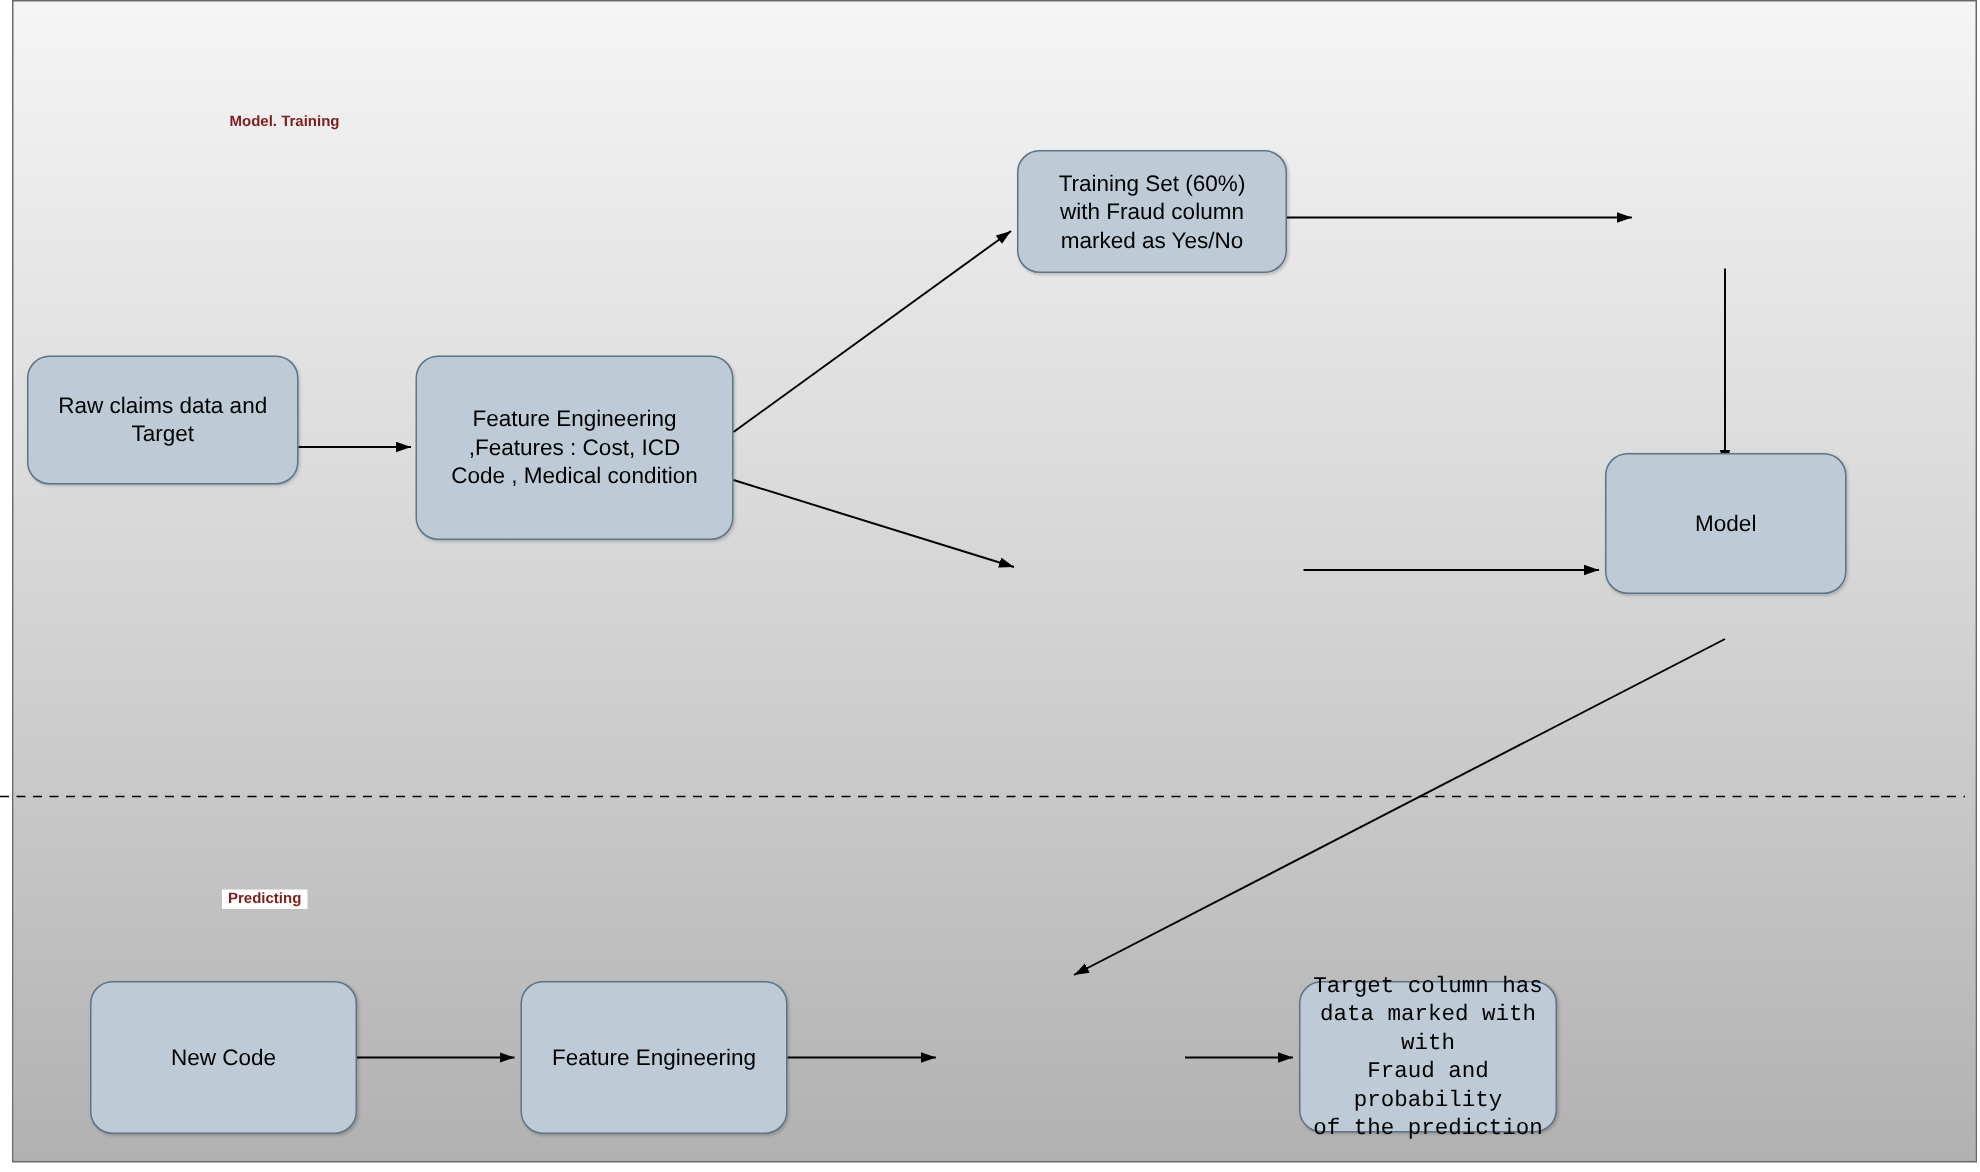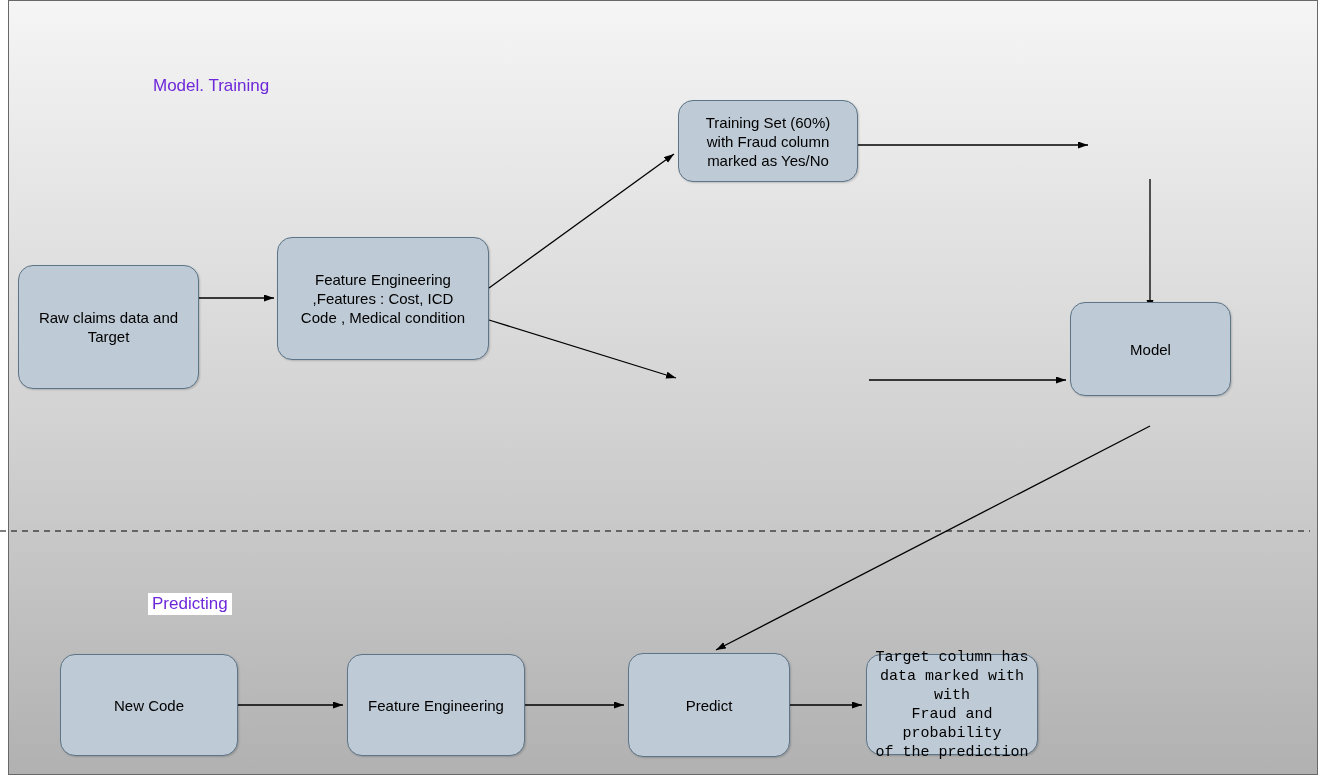--- a/index.html
+++ b/index.html
@@ -11,25 +11,25 @@
   #edges{position:absolute;left:0;top:0;width:1320px;height:781px;z-index:2;}
   .node{position:absolute;z-index:3;box-sizing:border-box;
         background:var(--node-fill,#becad5);
         border:1.3px solid var(--node-border,#5d7588);
         border-radius:15px;
         display:flex;align-items:center;justify-content:center;
         text-align:center;white-space:pre-line;
         font-size:15px;line-height:19px;color:#000;
         padding:4px 8px;
         box-shadow:1px 1px 2px rgba(0,0,0,0.18);}
-  .section-label{position:absolute;z-index:3;font-weight:normal;font-size:17px;color:#6d28d9;white-space:nowrap;}
+  .section-label{position:absolute;z-index:3;font-weight:bold;font-size:10px;color:#7f1d1d;white-space:nowrap;}
   #label-model-training{left:153px;top:76px;}
   #label-predicting{left:148px;top:565px;background:#ffffff;padding:1px 4px;margin-top:28px;}
   
-  .n-raw      {left:18px;  top:237px; width:181px; height:124px;margin-top:28px;}
+  .n-raw      {left:18px;  top:237px; width:181px; height:86px;}
   .n-fe1      {left:277px; top:237px; width:212px; height:123px;}
   .n-train    {left:678px; top:100px; width:180px; height:82px;}
   .n-ml       {left:1092px;top:100px; width:117px; height:79px;}
   .n-test     {left:680px; top:342px; width:189px; height:81px;}
   .n-model    {left:1070px;top:302px; width:161px; height:94px;}
   .n-new      {left:60px;  top:654px; width:178px; height:102px;}
   .n-fe2      {left:347px; top:654px; width:178px; height:102px;}
   .n-predict  {left:628px; top:653px; width:162px; height:104px;}
   .n-target   {left:866px; top:654px; width:172px; height:101px; padding:12px 2px;font-family:Liberation Mono, monospace;}
   line.edge{stroke:var(--arrow,#000000);stroke-width:1.3;}
@@ -68,19 +68,18 @@
 Target</div>
   <div class="node n-fe1">Feature Engineering
 ,Features : Cost, ICD
 Code , Medical condition</div>
   <div class="node n-train">Training Set (60%)
 with Fraud column
 marked as Yes/No</div>
   <div class="node n-model">Model</div>
   <div class="node n-new">New Code</div>
   <div class="node n-fe2">Feature Engineering</div>
-  <div class="node n-predict">Predict</div>
   <div class="node n-target">Target column has
 data marked with with
 Fraud and probability
 of the prediction</div>
 
 </div>
 
 </body></html>

